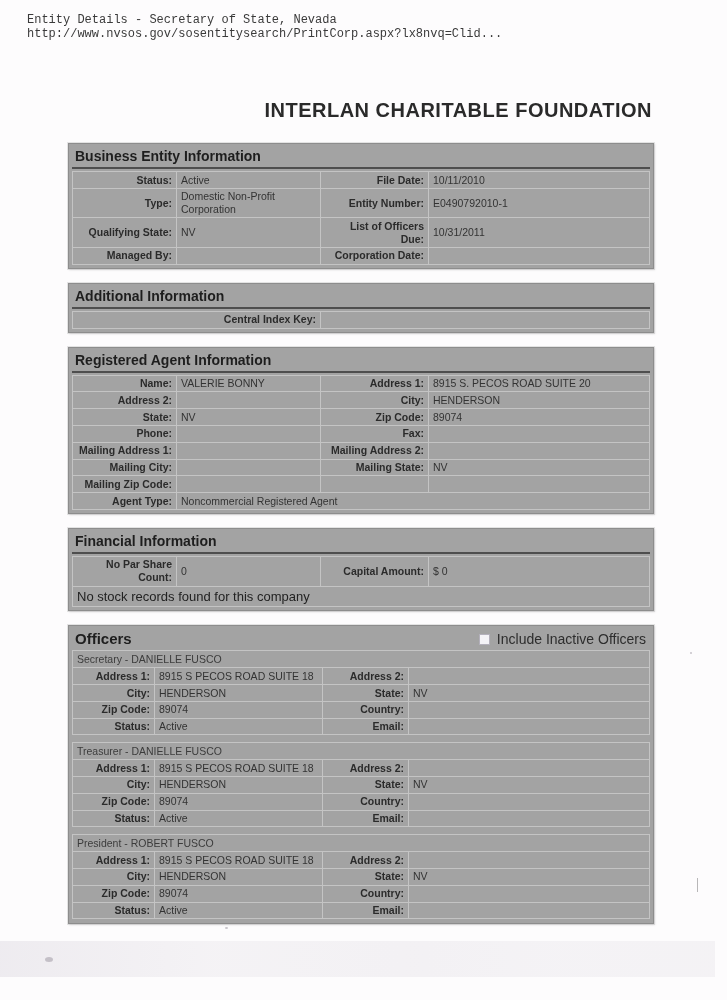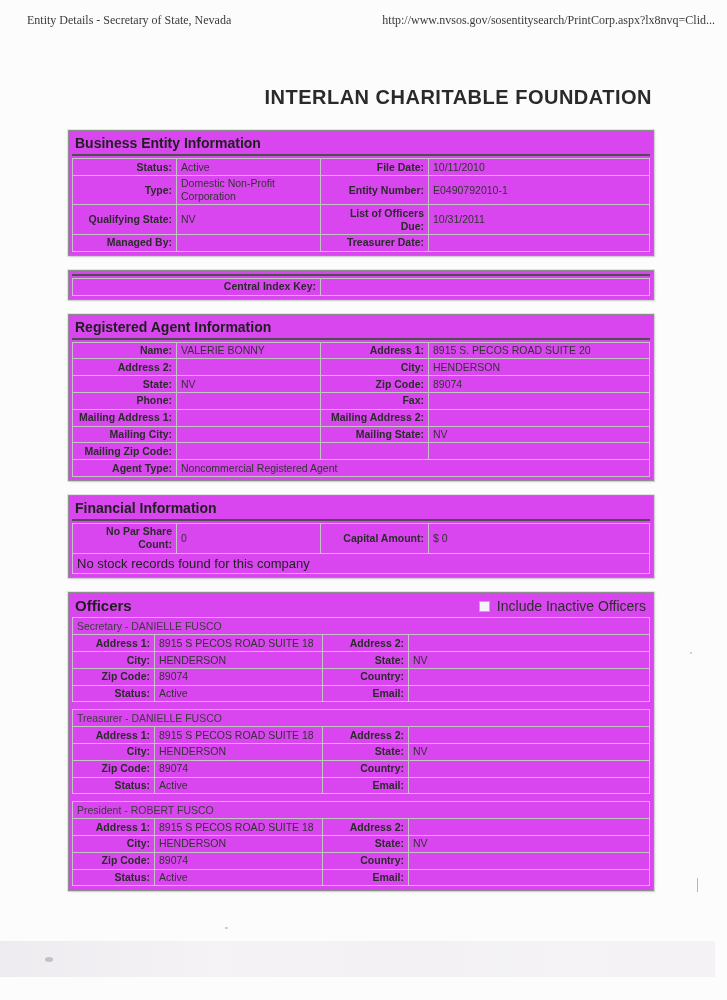--- a/index.html
+++ b/index.html
@@ -9,35 +9,35 @@
     font-family:"Liberation Sans", sans-serif;
     color:#2f2f2f;
     position:relative;
     overflow:hidden;
   }
   .page{position:absolute;inset:0;}
   
   .print-header{
     display:flex;justify-content:space-between;
     padding:13px 12px 0 27px;
-    font-family:Liberation Serif, serif;
-    font-size:12px;color:#3a3a3a;
+    font-family:Liberation Mono, monospace;
+    font-size:12px;color:#3a3a3a;flex-direction:column;
   }
   .doc-title{
     text-align:right;
     font-size:20px;font-weight:bold;letter-spacing:.5px;
     color:#2a2a2a;
     margin:58px 75px 21px 68px;
   }
   
   .sec{
     width:578px;margin:0 0 14px 68px;
     border:1px solid #8d8d8d;
     box-shadow:0 0 0 1px rgba(120,120,120,.18), 1px 1px 2px rgba(120,120,120,.25);
-    background:#d946ef;
+    background:#a3a3a3;
     padding:3px;
   }
   .sec h2{
     margin:1px 2px 3px 3px;
     font-size:14px;font-weight:bold;color:#1e1e1e;
   }
   .sec .rule{border-bottom:2px solid #4e4e4e;margin:0 0 2px 0;}
   table{width:100%;border-collapse:collapse;table-layout:fixed;}
   td{
     border:1px solid #c4c4c4;
@@ -112,28 +112,29 @@
       </tr>
       <tr>
         <td class="lbl">Qualifying State:</td>
         <td class="val">NV</td>
         <td class="lbl">List of Officers Due:</td>
         <td class="val">10/31/2011</td>
       </tr>
       <tr>
         <td class="lbl">Managed By:</td>
         <td class="val"></td>
-        <td class="lbl">Treasurer Date:</td>
-        <td class="val"></td>
-      </tr>
-    </tbody>
-      </table>
-  </div>
-
-  <div class="sec">
+        <td class="lbl">Corporation Date:</td>
+        <td class="val"></td>
+      </tr>
+    </tbody>
+      </table>
+  </div>
+
+  <div class="sec">
+    <h2>Additional Information</h2>
     <div class="rule"></div>
     <table>
       <colgroup>
           <col class="c-l1">
           <col class="c-v1">
           <col class="c-l2">
           <col class="c-v2">
         </colgroup>
       <tbody>
           <tr>

